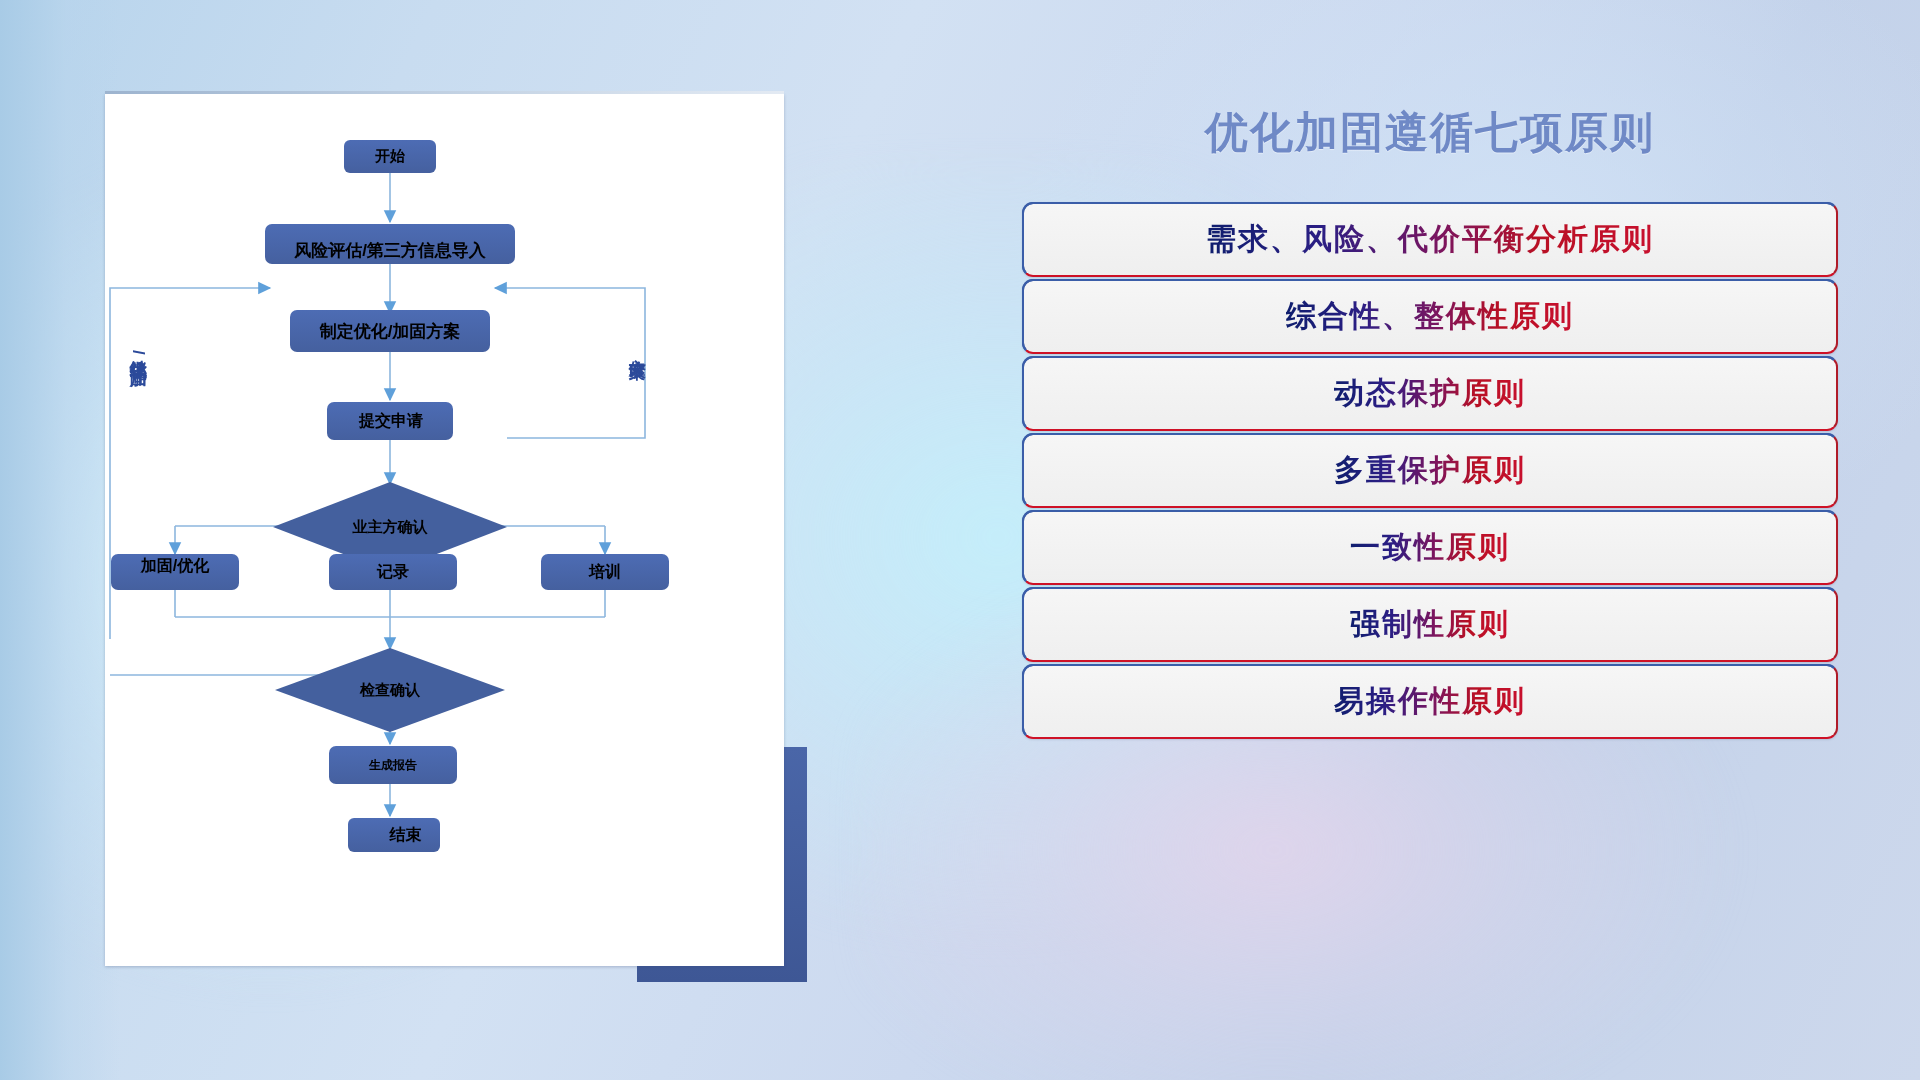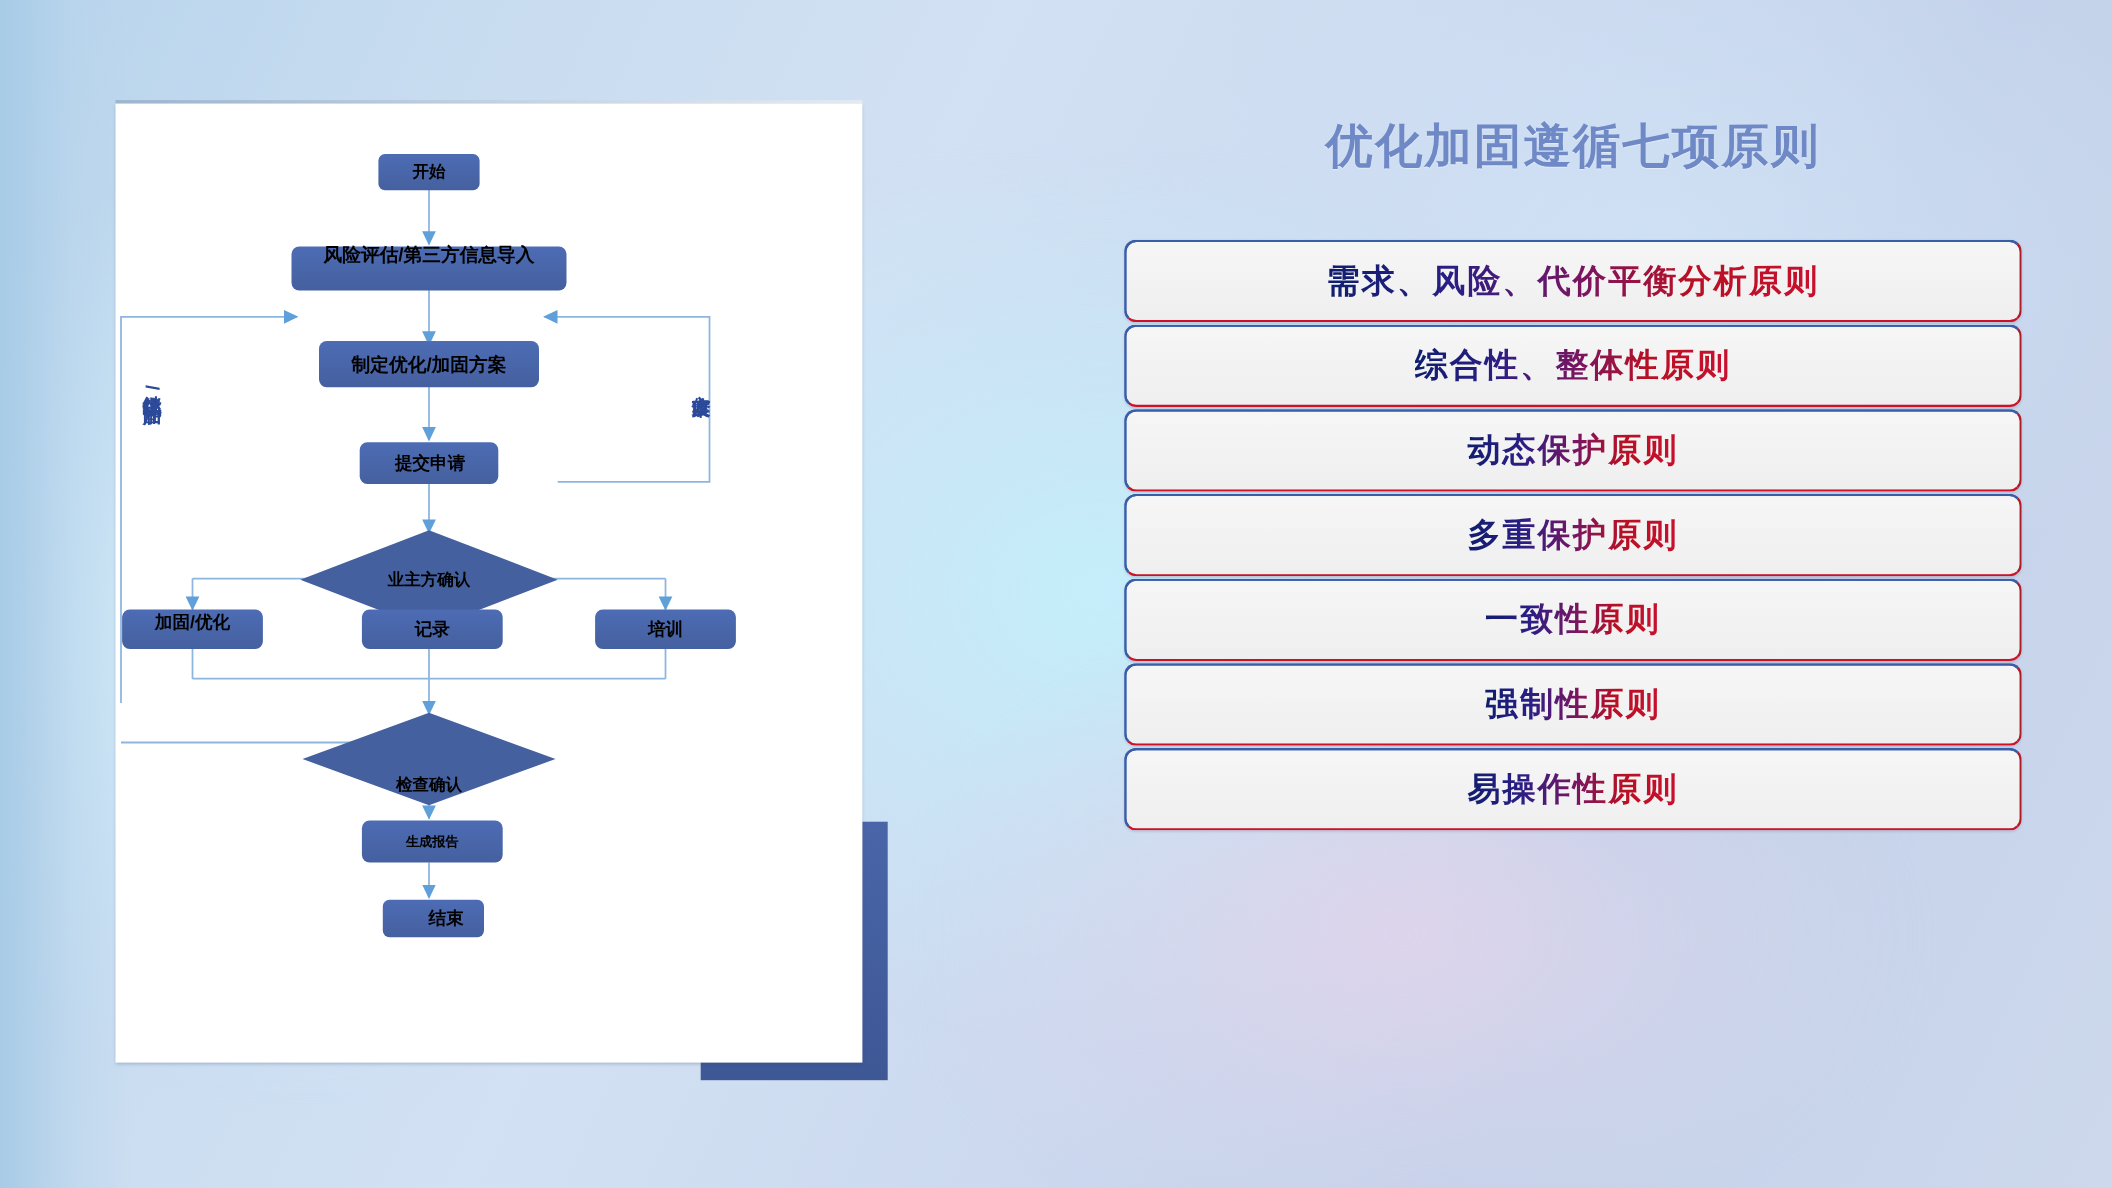--- a/index.html
+++ b/index.html
@@ -70,21 +70,21 @@
   }
 
   
   #right-panel {
     position:absolute; left:1020px; top:78px; width:820px; height:940px;
   }
   #panel-title {
     text-align:center;
     font-size:43px; font-weight:bold; letter-spacing:2px;
     color:#6F89C6;
-    margin-top:26px; margin-bottom:56px;
+    margin-top:26px; margin-bottom:40px;
     text-shadow:0 1px 1px rgba(255,255,255,.45);
   }
   #principle-list { display:flex; flex-direction:column; gap:2px; padding:0 2px; }
   .principle-item {
     position:relative;
     height:75px;
     border-radius:11px;
     background:linear-gradient(180deg,#f6f6f6 0%, #f2f2f2 55%, #efefef 100%);
     border:2px solid transparent;
     border-top-color:#3A5DA8;
@@ -185,35 +185,35 @@
       <polygon points="285,554 400,596 285,638 170,596" fill="#44609E"></polygon>
 
       <rect x="224" y="652" width="128" height="38" rx="7" fill="url(#nodeGrad)"></rect>
 
       <rect x="243" y="724" width="92" height="34" rx="6" fill="url(#nodeGrad)"></rect>
     </svg>
   </div>
 
   <div class="node-label" style="left:239px;top:46px;width:92px;height:33px;font-size:15px;">开始</div>
 
-  <div class="node-label" style="left:160px;top:117px;width:250px;height:40px;font-size:17px;">风险评估/第三方信息导入</div>
+  <div class="node-label" style="left:160px;top:136px;width:250px;height:40px;font-size:17px;">风险评估/第三方信息导入</div>
 
   <div class="node-label" style="left:185px;top:216px;width:200px;height:42px;font-size:17px;">制定优化/加固方案</div>
 
   <div class="node-label" style="left:222px;top:308px;width:128px;height:38px;font-size:16px;">提交申请</div>
 
   <div class="node-label" style="left:205px;top:418px;width:160px;height:30px;font-size:15px;">业主方确认</div>
 
   <div class="node-label" style="left:6px;top:460px;width:128px;height:24px;font-size:16px;">加固/优化</div>
 
   <div class="node-label" style="left:224px;top:460px;width:128px;height:36px;font-size:16px;">记录</div>
 
   <div class="node-label" style="left:436px;top:460px;width:128px;height:36px;font-size:16px;">培训</div>
 
-  <div class="node-label" style="left:205px;top:581px;width:160px;height:30px;font-size:15px;margin-top:23px;">检查确认</div>
+  <div class="node-label" style="left:205px;top:581px;width:160px;height:30px;font-size:15px;">检查确认</div>
 
   <div class="node-label" style="left:224px;top:652px;width:128px;height:38px;font-size:12px;">生成报告</div>
 
   <div class="node-label" style="left:243px;top:724px;width:92px;height:34px;font-size:16px;padding-left:23px;">结束</div>
 
   <div class="vlabel" style="left:24px;top:252px;height:140px;">继续优化/加固</div>
 
   <div class="vlabel" style="left:523px;top:252px;height:106px;">方案修改</div>
 </div>
 

